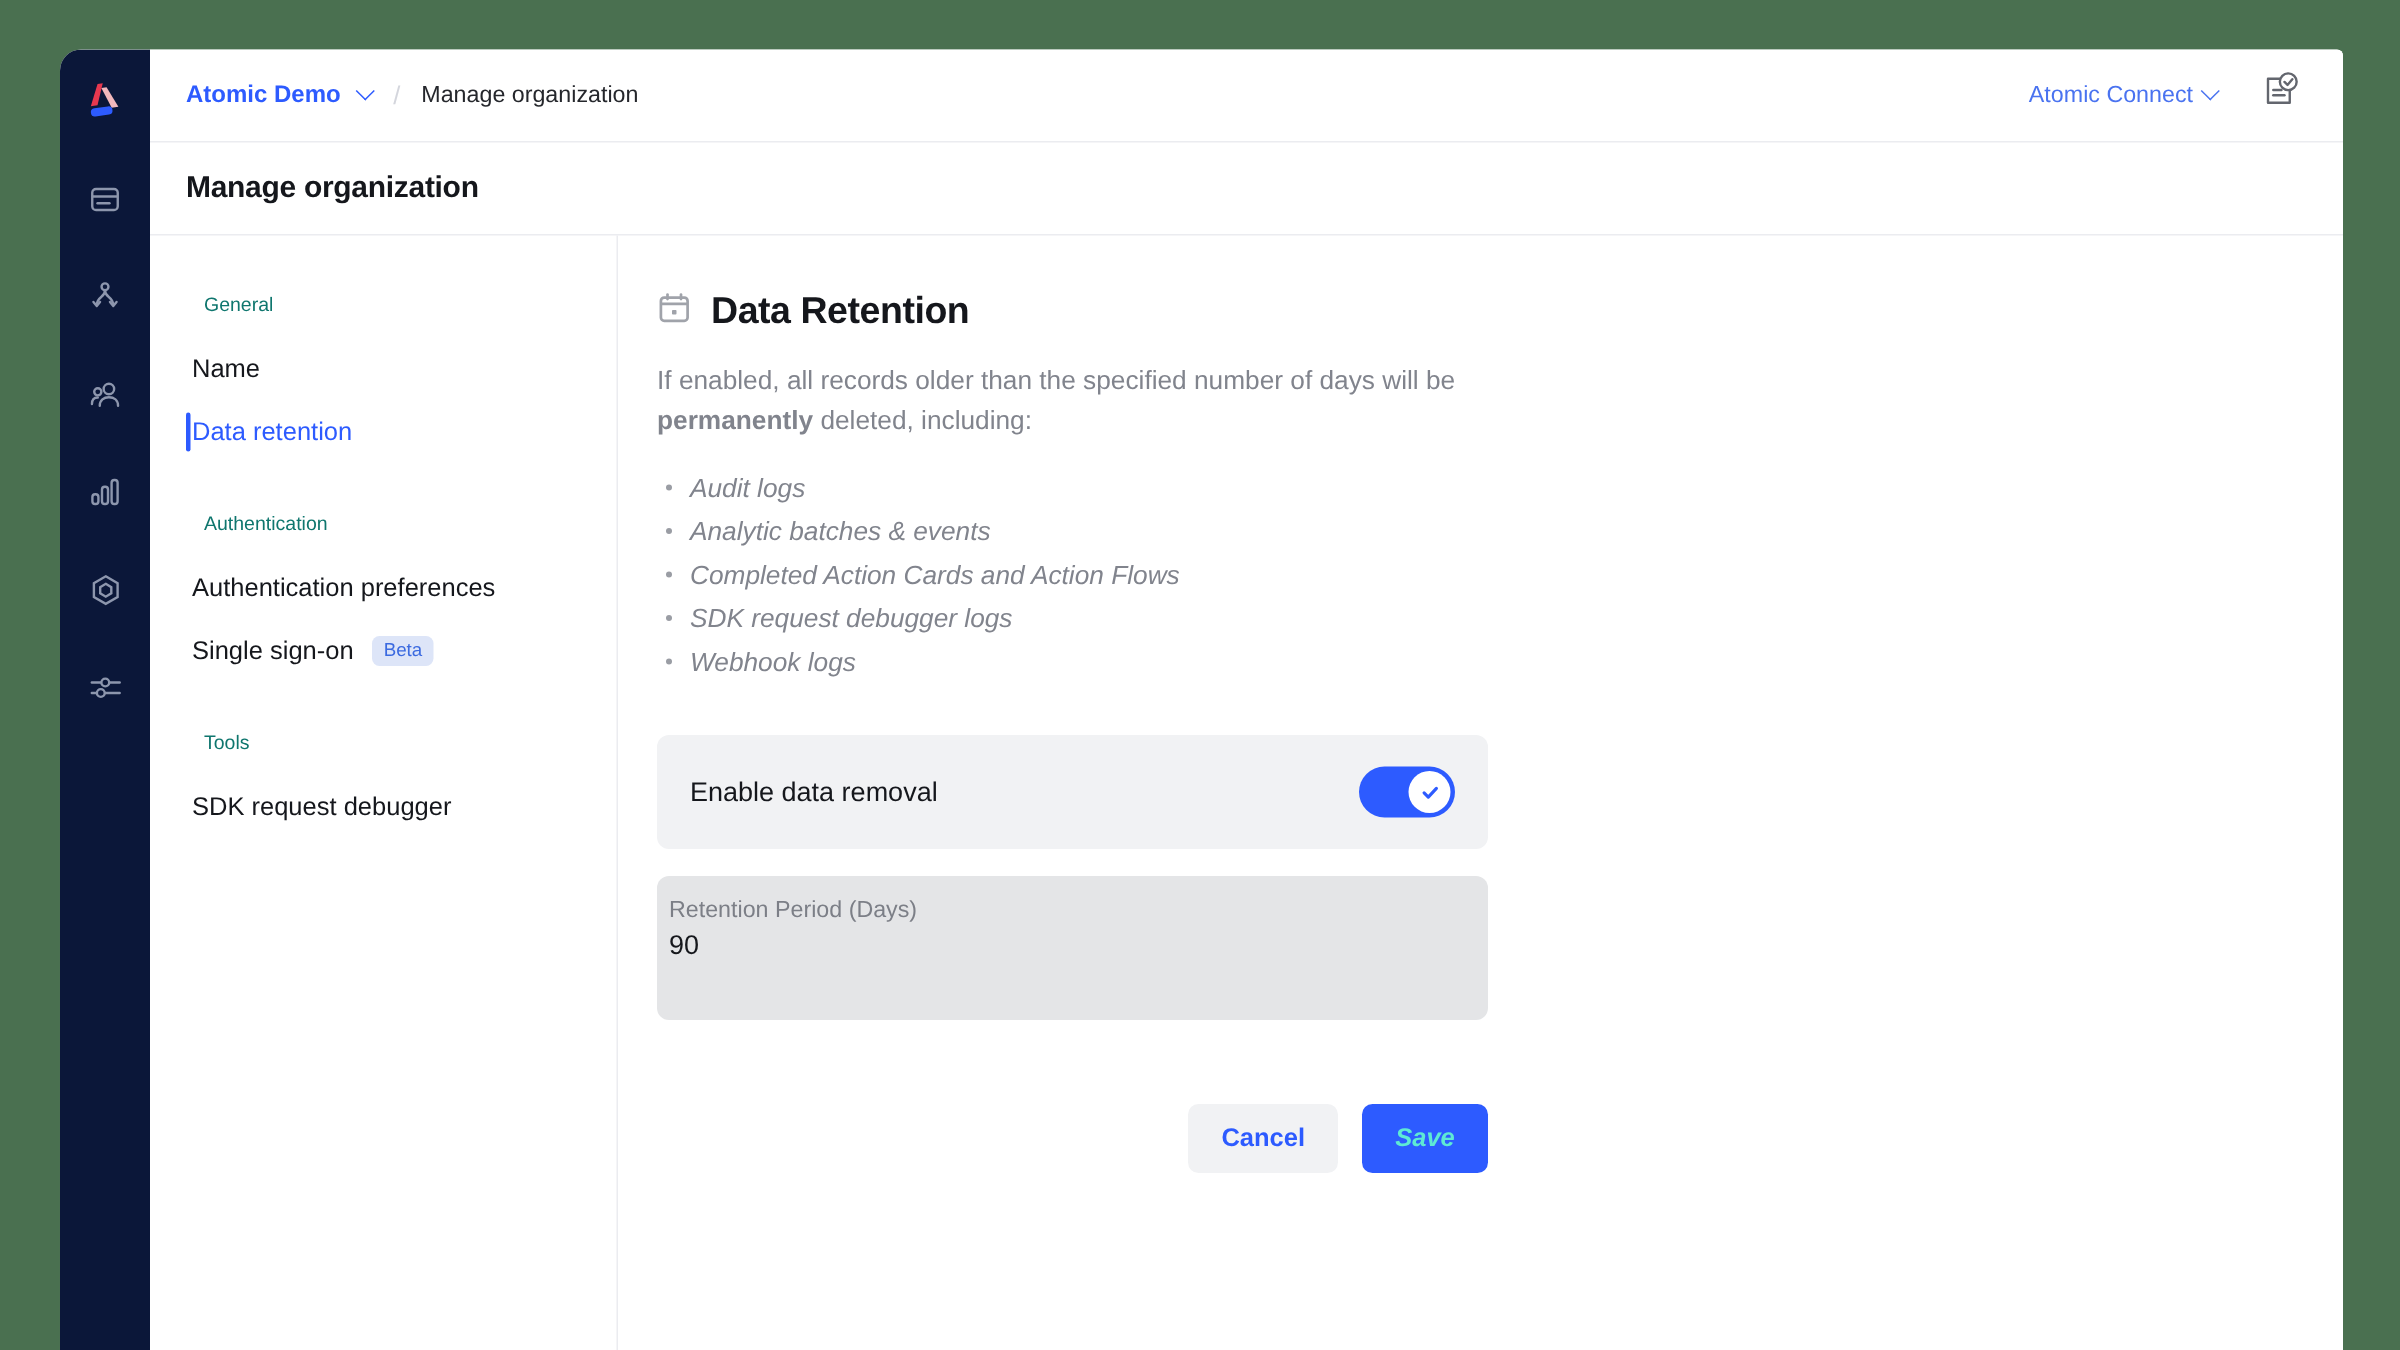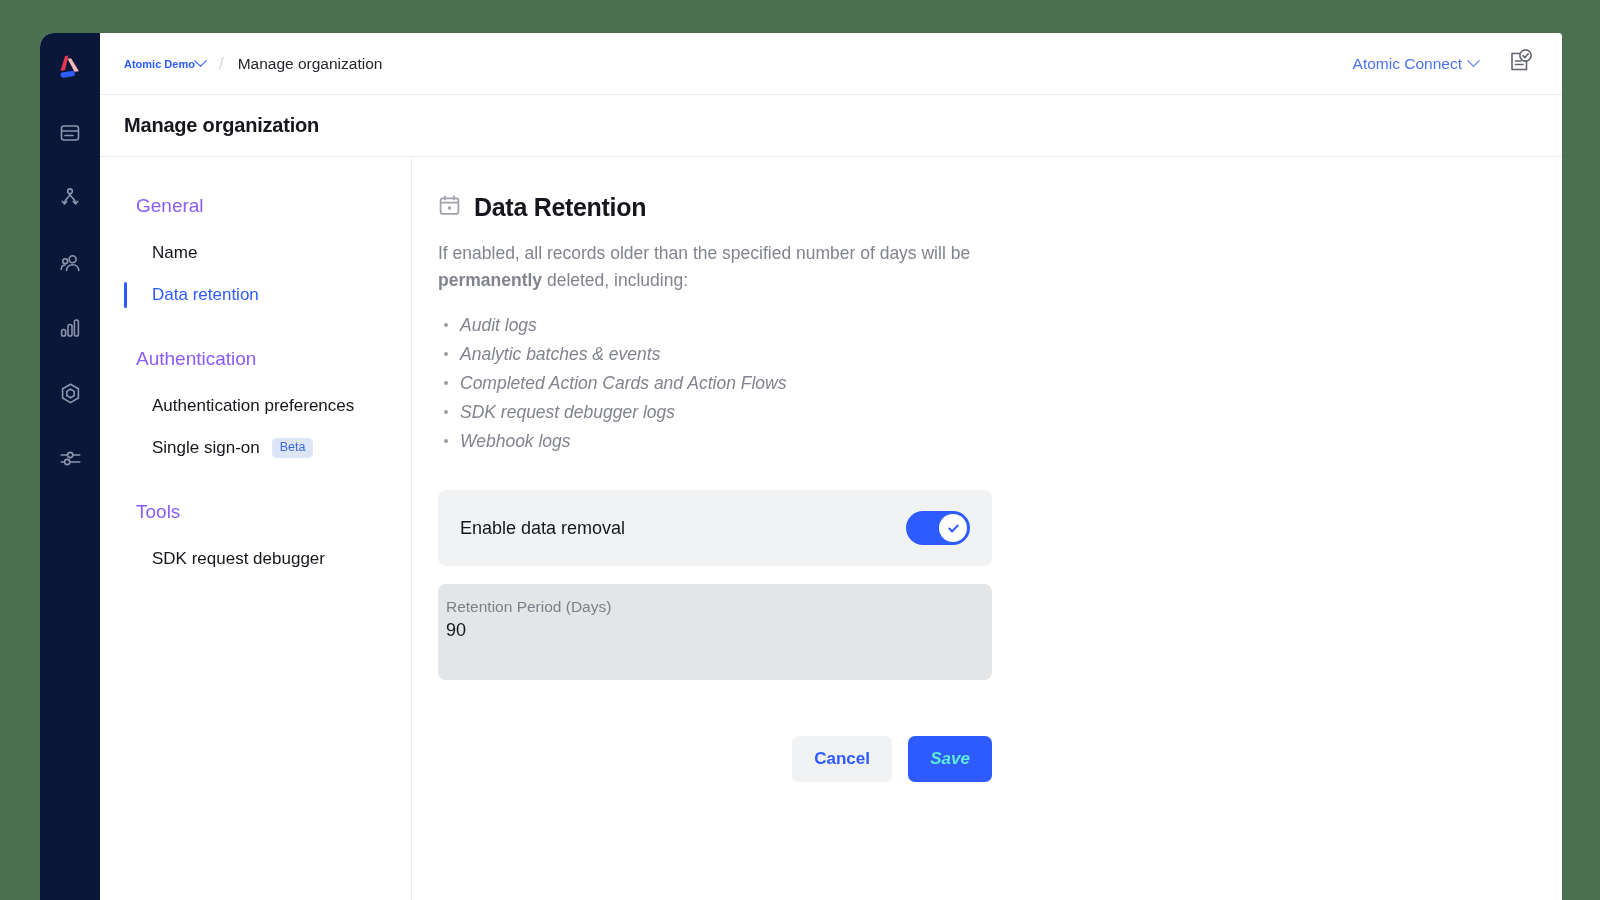--- a/index.html
+++ b/index.html
@@ -71,24 +71,24 @@
     height: 62px;
     flex: 0 0 62px;
     display: flex;
     align-items: center;
     padding: 0 26px 0 24px;
     border-bottom: 1px solid #ebecf0;
   }
   .crumb-org {
     color: #2d5bff;
     font-weight: bold;
-    font-size: 11px;
-    display: flex;
-    align-items: center;
-    gap: 1px;
+    font-size: 16px;
+    display: flex;
+    align-items: center;
+    gap: 12px;
     cursor: pointer;
   }
   .crumb-sep {
     color: #d4d6dd;
     font-size: 17px;
     margin: 0 14px;
   }
   .crumb-current {
     color: #25272c;
     font-size: 15.5px;
@@ -148,30 +148,30 @@
   }
 
   
   .settings-nav {
     width: 312px;
     flex: 0 0 312px;
     border-right: 1px solid #ebecf0;
     padding: 38px 0 0 0;
   }
   .nav-group-label {
-    font-size: 19px;
-    color: #8b5cf6;
+    font-size: 13px;
+    color: #0f766e;
     padding: 0 0 0 36px;
     margin-bottom: 19px;
   }
   .nav-item {
     position: relative;
     font-size: 17px;
     color: #15171c;
-    padding: 0 0 0 52px;
+    padding: 0 0 0 28px;
     height: 34px;
     display: flex;
     align-items: center;
     cursor: pointer;
   }
   .nav-item + .nav-item { margin-top: 8px; }
   .nav-item.active { color: #2d5bff; }
   .nav-item.active::before {
     content: "";
     position: absolute;

